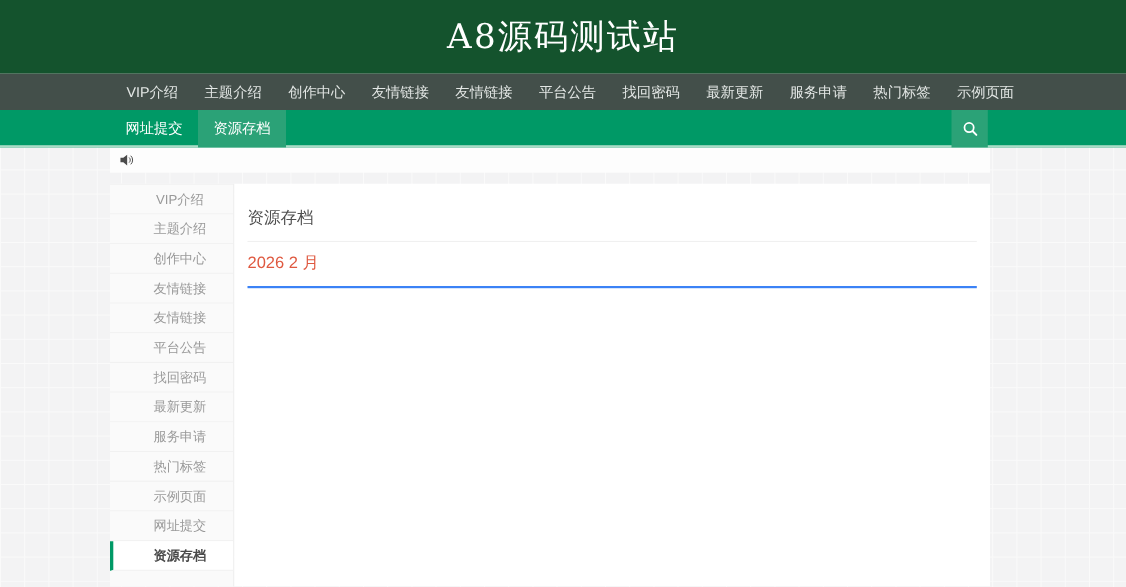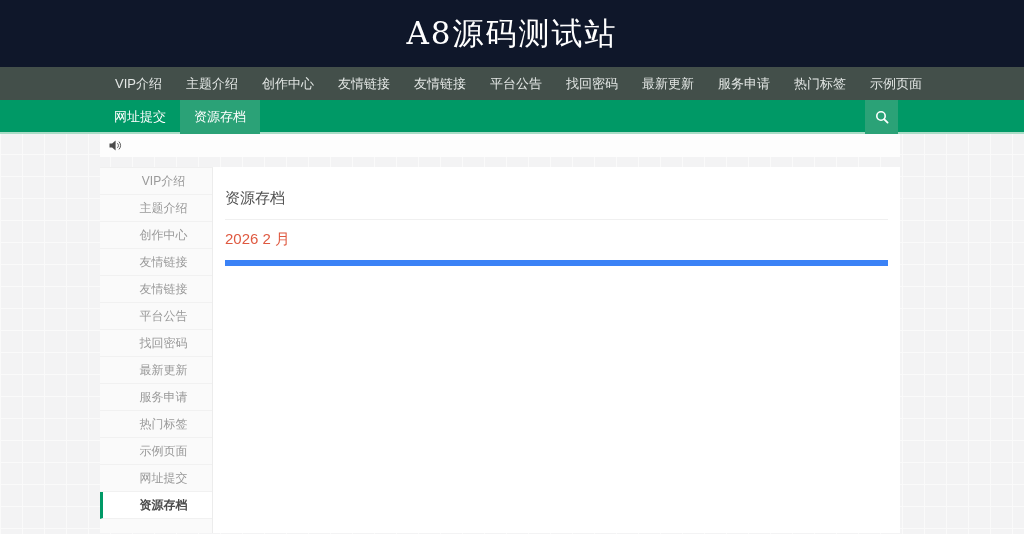--- a/index.html
+++ b/index.html
@@ -9,21 +9,21 @@
     background-color:#f3f3f4;
     background-image:
       linear-gradient(to right, #fafafa 1px, transparent 1px),
       linear-gradient(to bottom, #fafafa 1px, transparent 1px);
     background-size:22px 22px;
   }
   a { text-decoration:none; cursor:pointer;text-align:center; }
 
   
   .site-header {
-    height:67px; background:#0f172a;
+    height:67px; background:#14532d;
     display:flex; align-items:center; justify-content:center;
   }
   .site-title {
     color:#ffffff; font-size:31px; font-weight:normal;
     font-family:"DejaVu Serif", serif; letter-spacing:2px;
   }
 
   
   .main-nav { height:33px; background:#434f4a; }
   .main-nav .inner {
@@ -79,21 +79,21 @@
     padding-left:12px; color:#4a4a4a; font-weight:bold;
   }
   .side-item.partial { height:14px; border-bottom:none; }
 
   .main { flex:1; background:#ffffff; padding:0 12px; }
   .page-title {
     margin-top:22px; font-size:15px; font-weight:normal; color:#4f4f4f;
     padding-bottom:11px; border-bottom:1px solid #f0f0f0;
   }
   .archive-item {
-    padding:10px 0 11px 0; border-bottom:6px solid #3b82f6;
+    padding:10px 0 11px 0; border-bottom:2px solid #3b82f6;
   }
   .archive-item a { color:#df5940; font-size:15px; }
 </style>
 </head>
 <body>
 
 <header class="site-header">
   <h1 class="site-title">A8源码测试站</h1>
 </header>
 

